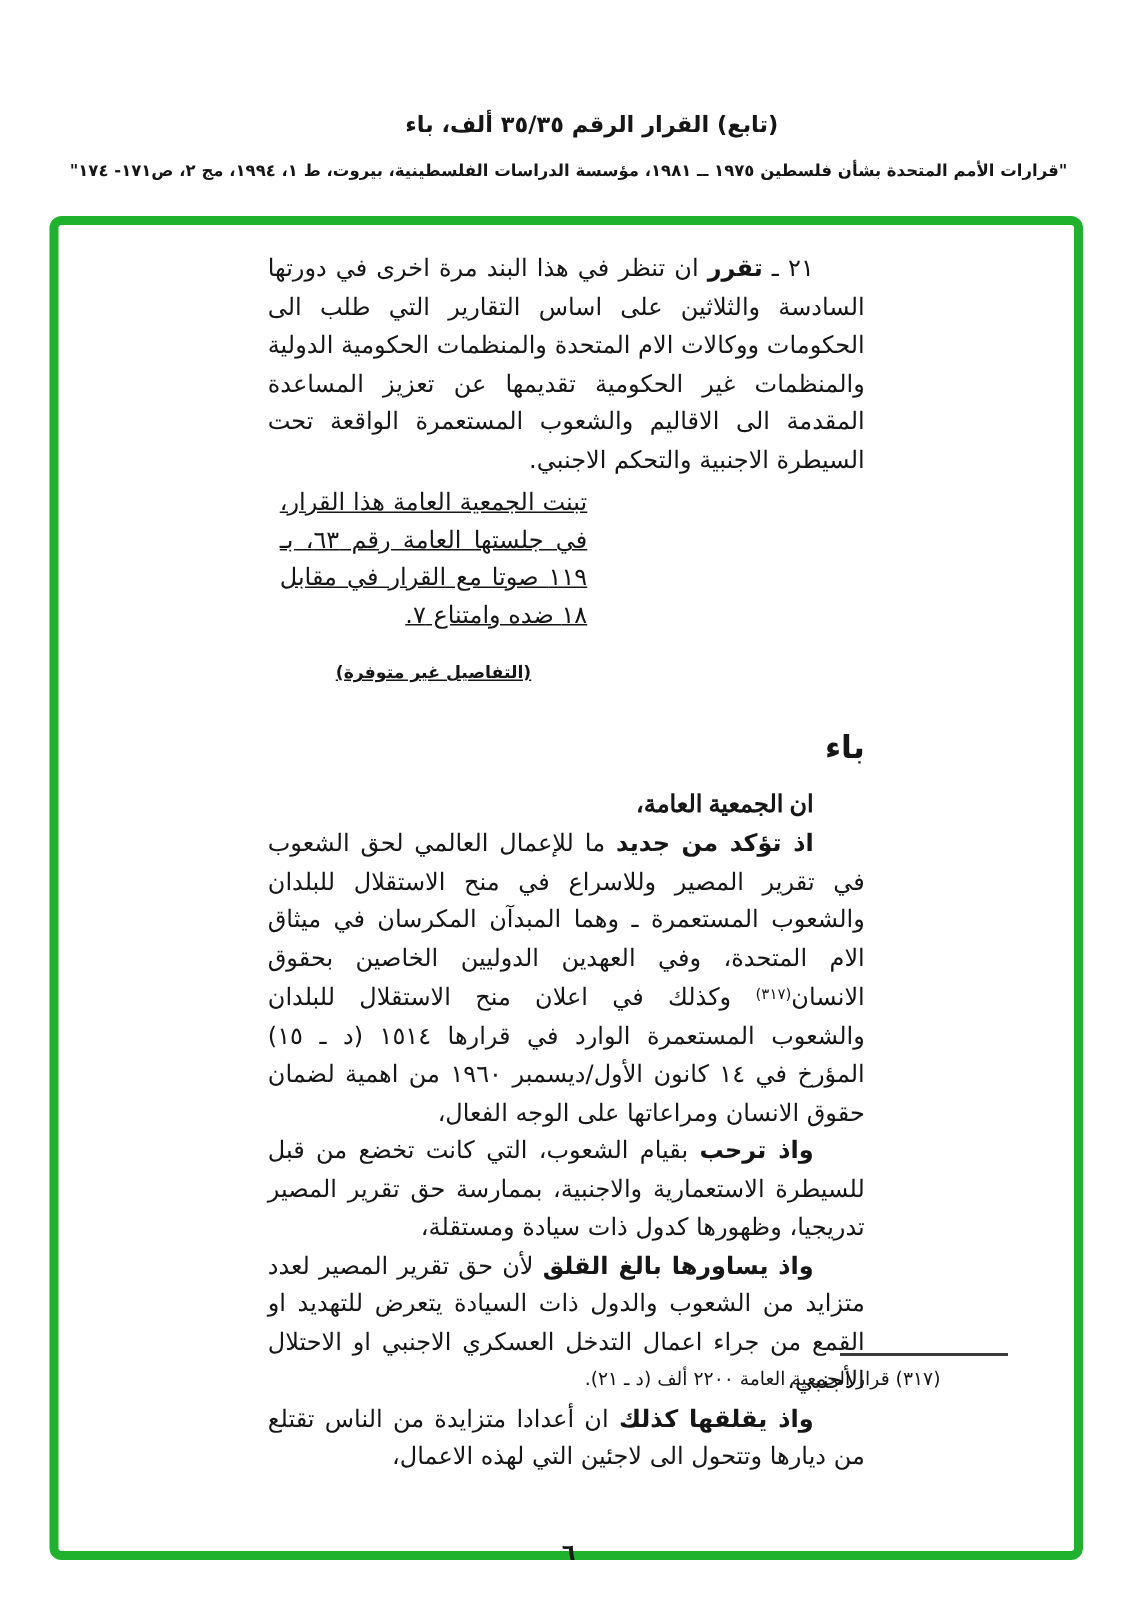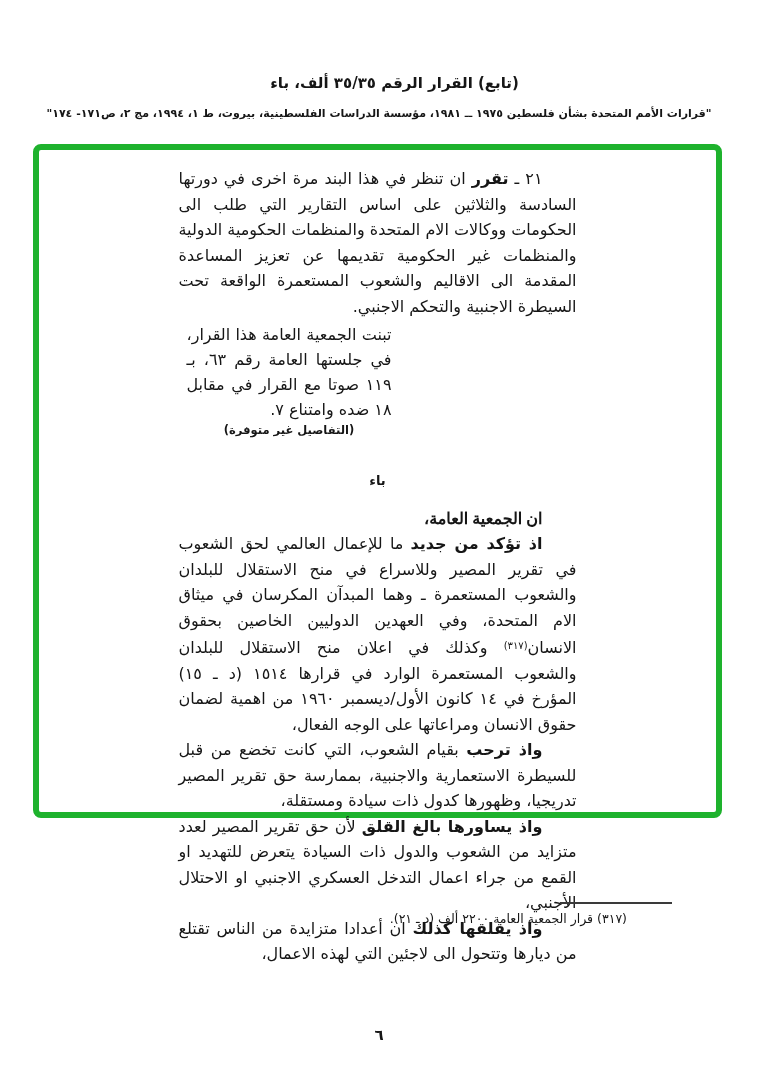--- a/index.html
+++ b/index.html
@@ -21,21 +21,21 @@
   }
   .header-line2{
     position:absolute;top:107px;left:18px;right:18px;
     font-size:11px;font-weight:bold;white-space:nowrap;
     text-align:center;
   }
 
   
   .green-box{
     position:absolute;left:33px;top:144px;
-    width:689px;height:674px;
+    width:689px;height:896px;
     box-sizing:border-box;
     border:6px solid #1eb22d;
     border-radius:8px;
     background:#ffffff;
   }
   .scan{
     position:relative;
     width:398px;margin:0 auto;
     padding-top:16px;
     direction:rtl;
@@ -44,31 +44,32 @@
   }
   .para{margin:0;text-indent:34px;}
   .para .lead{font-weight:bold;}
   .fn-ref{font-size:10px;vertical-align:4px;}
 
   .adoption-note{
     width:205px;
     margin:3px auto 0 8px;
     margin-right:auto;
     direction:rtl;
+    text-decoration:underline;
   }
   .adoption-note .note-text{margin:0;text-align:justify;line-height:25px;}
   .note-details{
-    margin:0 0 0 0;
+    margin:18px 0 0 0;
     font-size:11.5px;line-height:16px;
     text-align:center;font-weight:bold;
   }
 
   .section-heading{
     margin:30px 0 12px 0;
-    text-align:center;font-weight:bold;font-size:13px;
+    font-weight:bold;font-size:21px;
   }
   .preamble-title{margin:6px 0 0 0;text-indent:34px;font-weight:bold;font-family:Liberation Serif, serif;}
 
   
   .footnote-area{
     position:absolute;top:752px;right:44px;width:280px;
     direction:rtl;
   }
   .fn-rule{
     width:112px;height:0;

